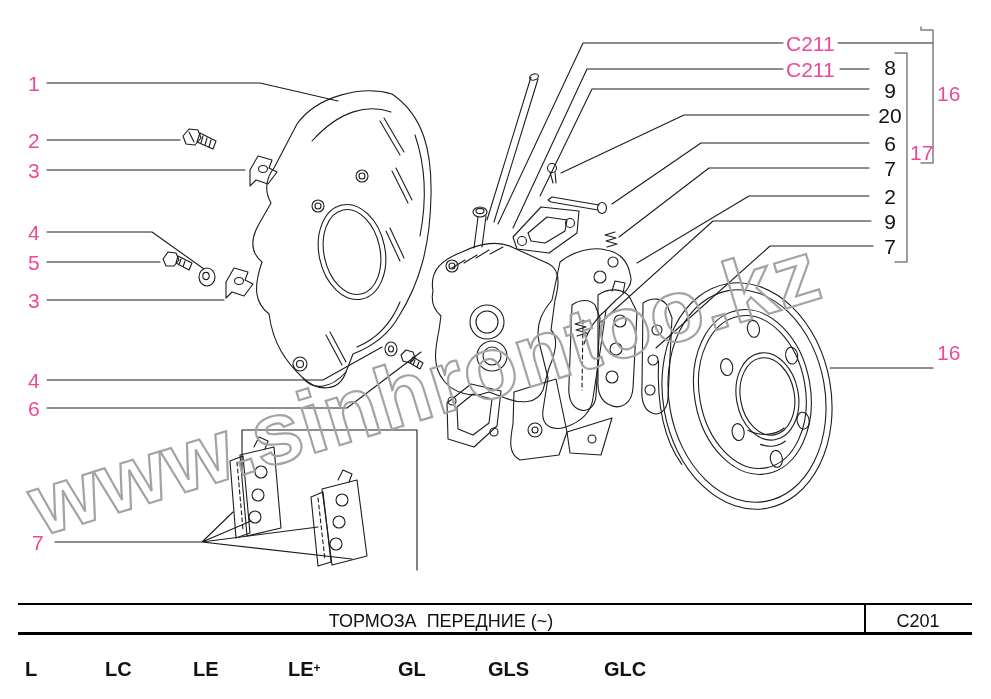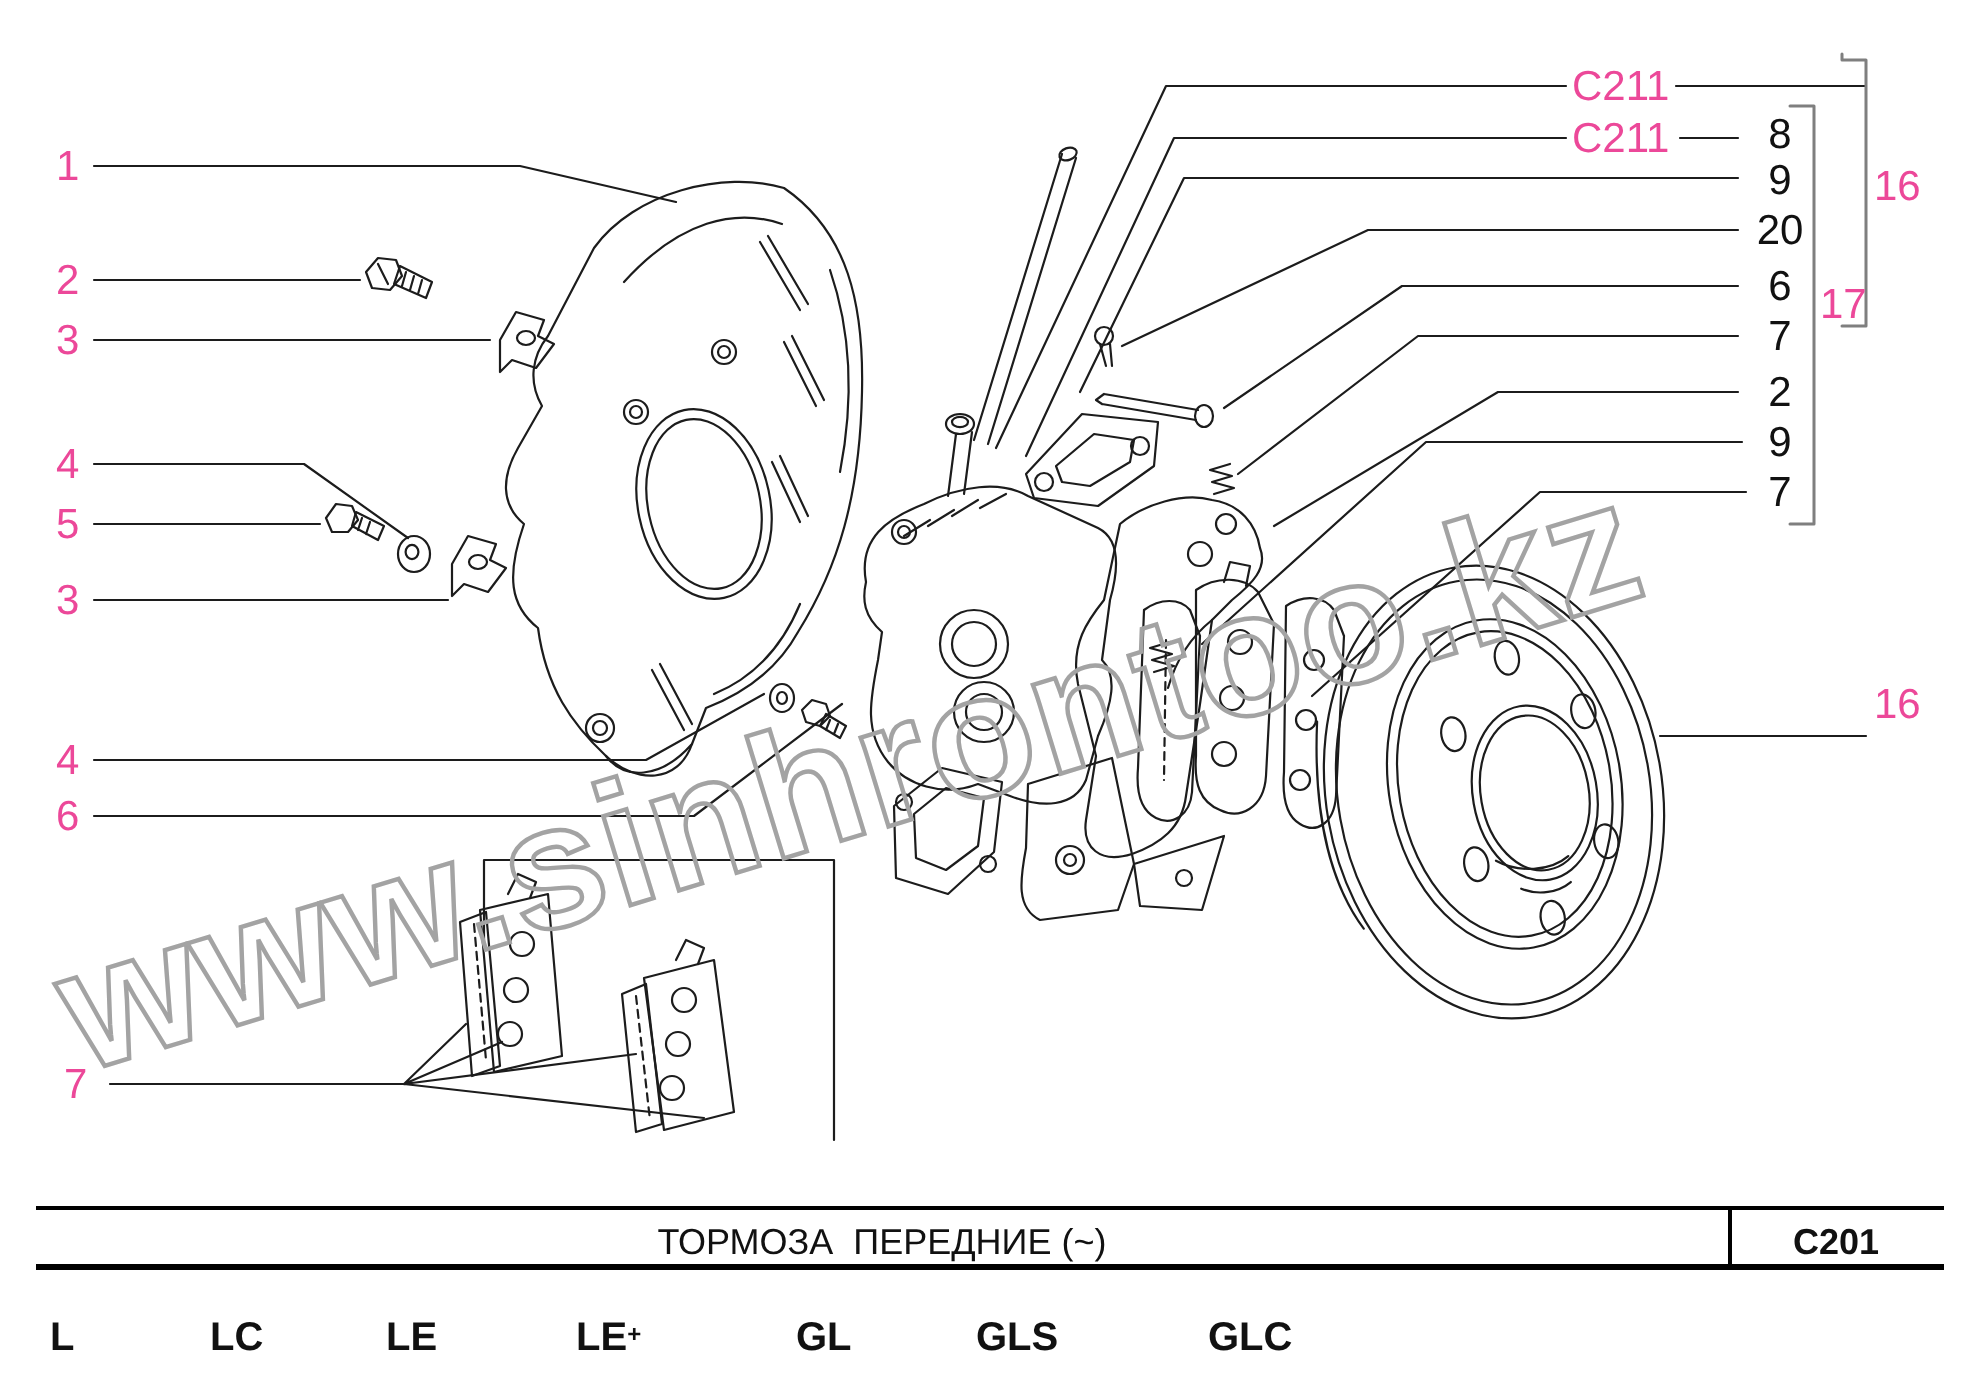--- a/index.html
+++ b/index.html
@@ -9,21 +9,21 @@
   .lbl{position:absolute;font-size:21px;line-height:1;color:#ec4899;white-space:nowrap;}
   .rlbl{position:absolute;width:28px;text-align:center;font-size:21px;line-height:1;color:#111;}
   .watermark{position:absolute;left:14px;top:316px;width:960px;height:120px;
              transform:rotate(-17deg);font-size:88px;font-weight:bold;letter-spacing:1px;
              color:transparent;-webkit-text-stroke:2.2px #a3a3a3;white-space:nowrap;
              pointer-events:none;}
   .footer-line{position:absolute;background:#000;}
   .ftitle{position:absolute;left:18px;top:611px;width:846px;text-align:center;
           font-size:18px;font-weight:normal;white-space:pre;}
   .fcode{position:absolute;left:864px;top:611px;width:108px;text-align:center;
-         font-size:18px;font-weight:bold;}
+         font-size:18px;font-weight:normal;}
   .trim{position:absolute;top:658px;font-size:20px;font-weight:bold;}
   .trim .sup{font-size:12px;vertical-align:4px;}
 </style>
 </head>
 <body>
 
 <div class="stage">
 
   <svg width="991" height="600" viewBox="0 0 991 600">
     <g stroke="#1c1c1c" stroke-width="1.1" fill="none" stroke-linecap="round" stroke-linejoin="round">

